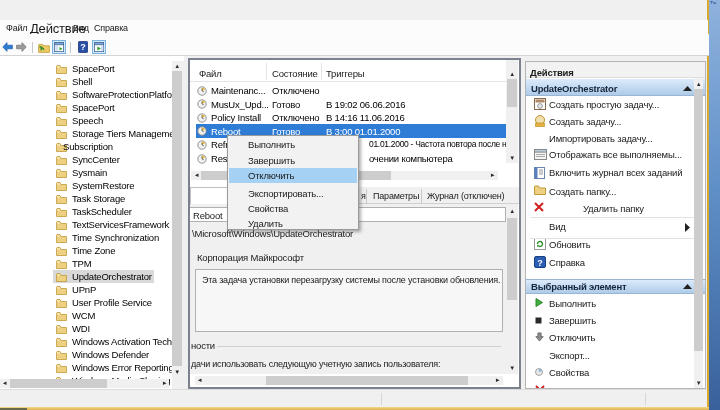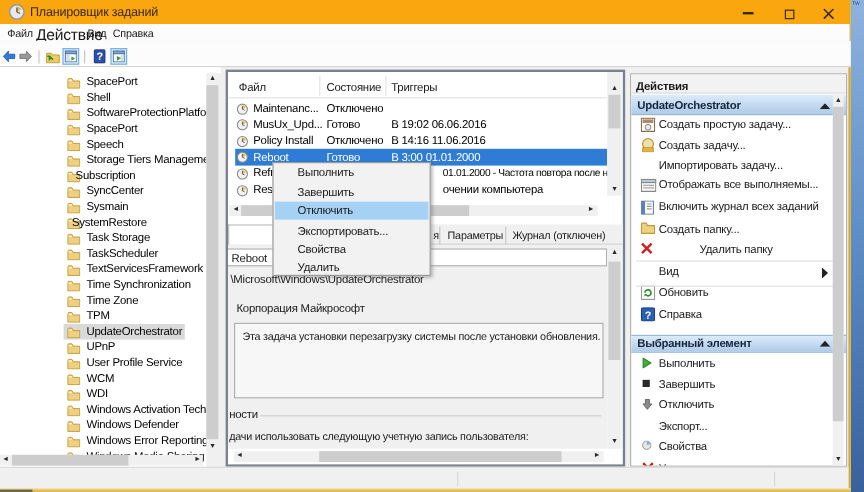--- a/index.html
+++ b/index.html
@@ -11,34 +11,20 @@
   .ar { position:absolute; color:#2a2a2a; text-align:center; }
 </style>
 </head>
 <body>
 
 <div class="abs" style="left:709px; top:0; width:11px; height:410px; background:linear-gradient(#8fb2dd,#6090c8 45%,#39619c);"></div>
 <div class="abs" style="left:710px; top:0; width:9px; height:4px; color:#26488a; font-size:5px; overflow:hidden; letter-spacing:0;">Tw</div>
 
 <div class="abs" style="left:0; top:0; width:709px; height:407px; background:#f0f0f0; border-right:2px solid #d8a92c;">
 
-  <div class="abs" style="left:0;top:0;width:708px;height:20px;background:#f9a60f;">
-    <svg class="abs" style="left:7px;top:3px;" width="14" height="14" viewBox="0 0 14 14">
-      <circle cx="7" cy="7" r="6" fill="#e9e9e9" stroke="#9a9a9a" stroke-width="1.3"></circle>
-      <path d="M7 7 L7 2.6 A4.4 4.4 0 0 1 10.8 4.8 Z" fill="#ddb83a"></path>
-      <line x1="7" y1="7" x2="7" y2="3.2" stroke="#555" stroke-width="1"></line>
-      <line x1="7" y1="7" x2="9.8" y2="8.2" stroke="#555" stroke-width="1"></line>
-    </svg>
-    <div class="t" style="left:25px;top:5px;font-size:10.5px;color:#3f2900;">Планировщик заданий</div>
-    <div class="abs" style="left:619px;top:10px;width:9px;height:2px;background:#3a2a00;"></div>
-    <div class="abs" style="left:654px;top:8px;width:8px;height:8px;border:1.3px solid #3a2a00;"></div>
-    <svg class="abs" style="left:686px;top:7px;" width="9" height="9" viewBox="0 0 9 9">
-        <path d="M0.5 0.5 L8.5 8.5 M8.5 0.5 L0.5 8.5" stroke="#3a2a00" stroke-width="1.3"></path>
-      </svg>
-  </div>
 
   <div class="abs" style="left:0;top:20px;width:708px;height:14px;background:#fcfcfc;">
     <div class="t" style="left:6px;top:3px;font-size:9px;">Файл</div>
     <div class="t" style="left:30px;top:3px;font-size:13px;">Действие</div>
     <div class="t" style="left:73px;top:3px;font-size:9px;">Вид</div>
     <div class="t" style="left:94px;top:3px;font-size:9px;">Справка</div>
   </div>
 
   <div class="abs" style="left:0;top:34px;width:709px;height:22px;background:#fcfcfc;border-bottom:1px solid #d4d4d4;">
     <svg class="abs" style="left:2px;top:8px;" width="11" height="10" viewBox="0 0 11 10">
@@ -116,21 +102,21 @@
       <div class="t" style="left:72px;top:98px;color:#000;">SyncCenter</div>
       <svg class="abs" style="left:56px;top:111.5px;" width="11" height="10" viewBox="0 0 11 10">
     <path d="M0.5 2.5 L0.5 9.5 L10.5 9.5 L10.5 3.5 L5 3.5 L4 1.5 L1 1.5 Z" fill="#eed083" stroke="#c19a37" stroke-width="0.8"></path>
     <path d="M1.2 3 L4 3" stroke="#fdf3cf" stroke-width="1"></path>
   </svg>
       <div class="t" style="left:72px;top:111px;color:#000;">Sysmain</div>
       <svg class="abs" style="left:56px;top:124.5px;" width="11" height="10" viewBox="0 0 11 10">
     <path d="M0.5 2.5 L0.5 9.5 L10.5 9.5 L10.5 3.5 L5 3.5 L4 1.5 L1 1.5 Z" fill="#eed083" stroke="#c19a37" stroke-width="0.8"></path>
     <path d="M1.2 3 L4 3" stroke="#fdf3cf" stroke-width="1"></path>
   </svg>
-      <div class="t" style="left:60px;top:124px;color:#000;">SystemRestore</div>
+      <div class="t" style="left:72px;top:124px;color:#000;">SystemRestore</div>
       <svg class="abs" style="left:56px;top:137.5px;" width="11" height="10" viewBox="0 0 11 10">
     <path d="M0.5 2.5 L0.5 9.5 L10.5 9.5 L10.5 3.5 L5 3.5 L4 1.5 L1 1.5 Z" fill="#eed083" stroke="#c19a37" stroke-width="0.8"></path>
     <path d="M1.2 3 L4 3" stroke="#fdf3cf" stroke-width="1"></path>
   </svg>
       <div class="t" style="left:72px;top:137px;color:#000;">Task Storage</div>
       <svg class="abs" style="left:56px;top:150.5px;" width="11" height="10" viewBox="0 0 11 10">
     <path d="M0.5 2.5 L0.5 9.5 L10.5 9.5 L10.5 3.5 L5 3.5 L4 1.5 L1 1.5 Z" fill="#eed083" stroke="#c19a37" stroke-width="0.8"></path>
     <path d="M1.2 3 L4 3" stroke="#fdf3cf" stroke-width="1"></path>
   </svg>
       <div class="t" style="left:72px;top:150px;color:#000;">TaskScheduler</div>

